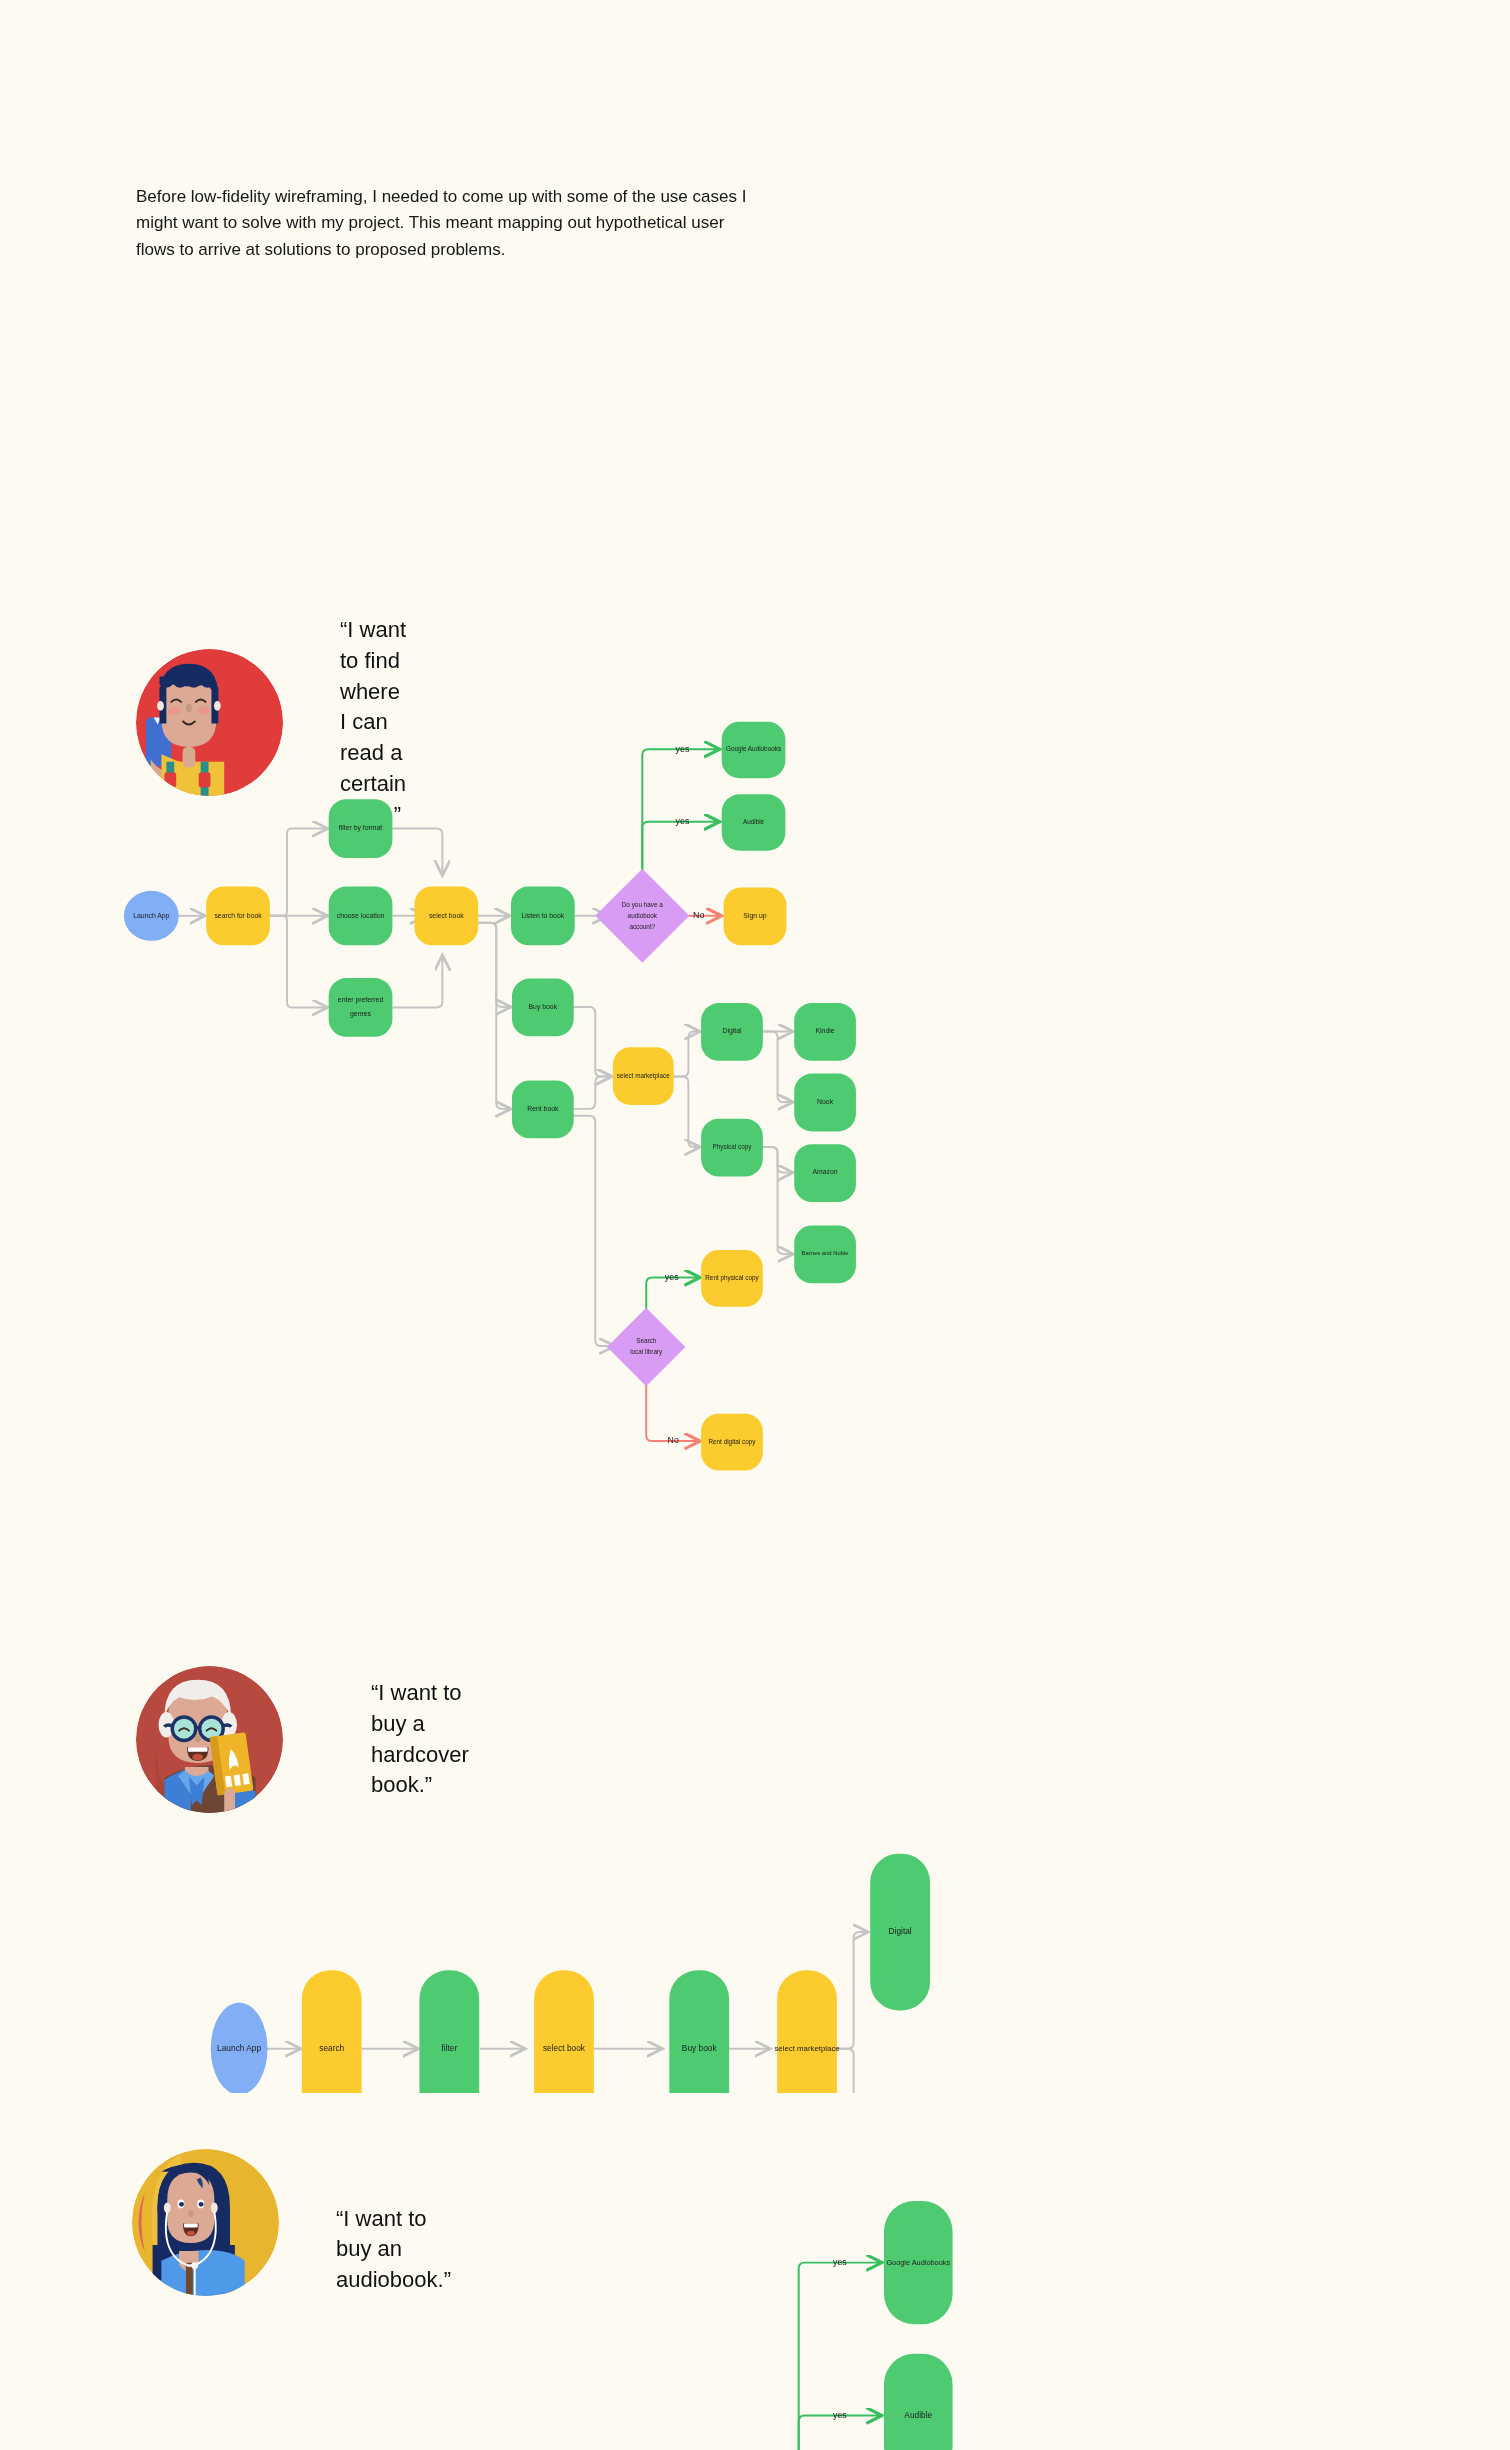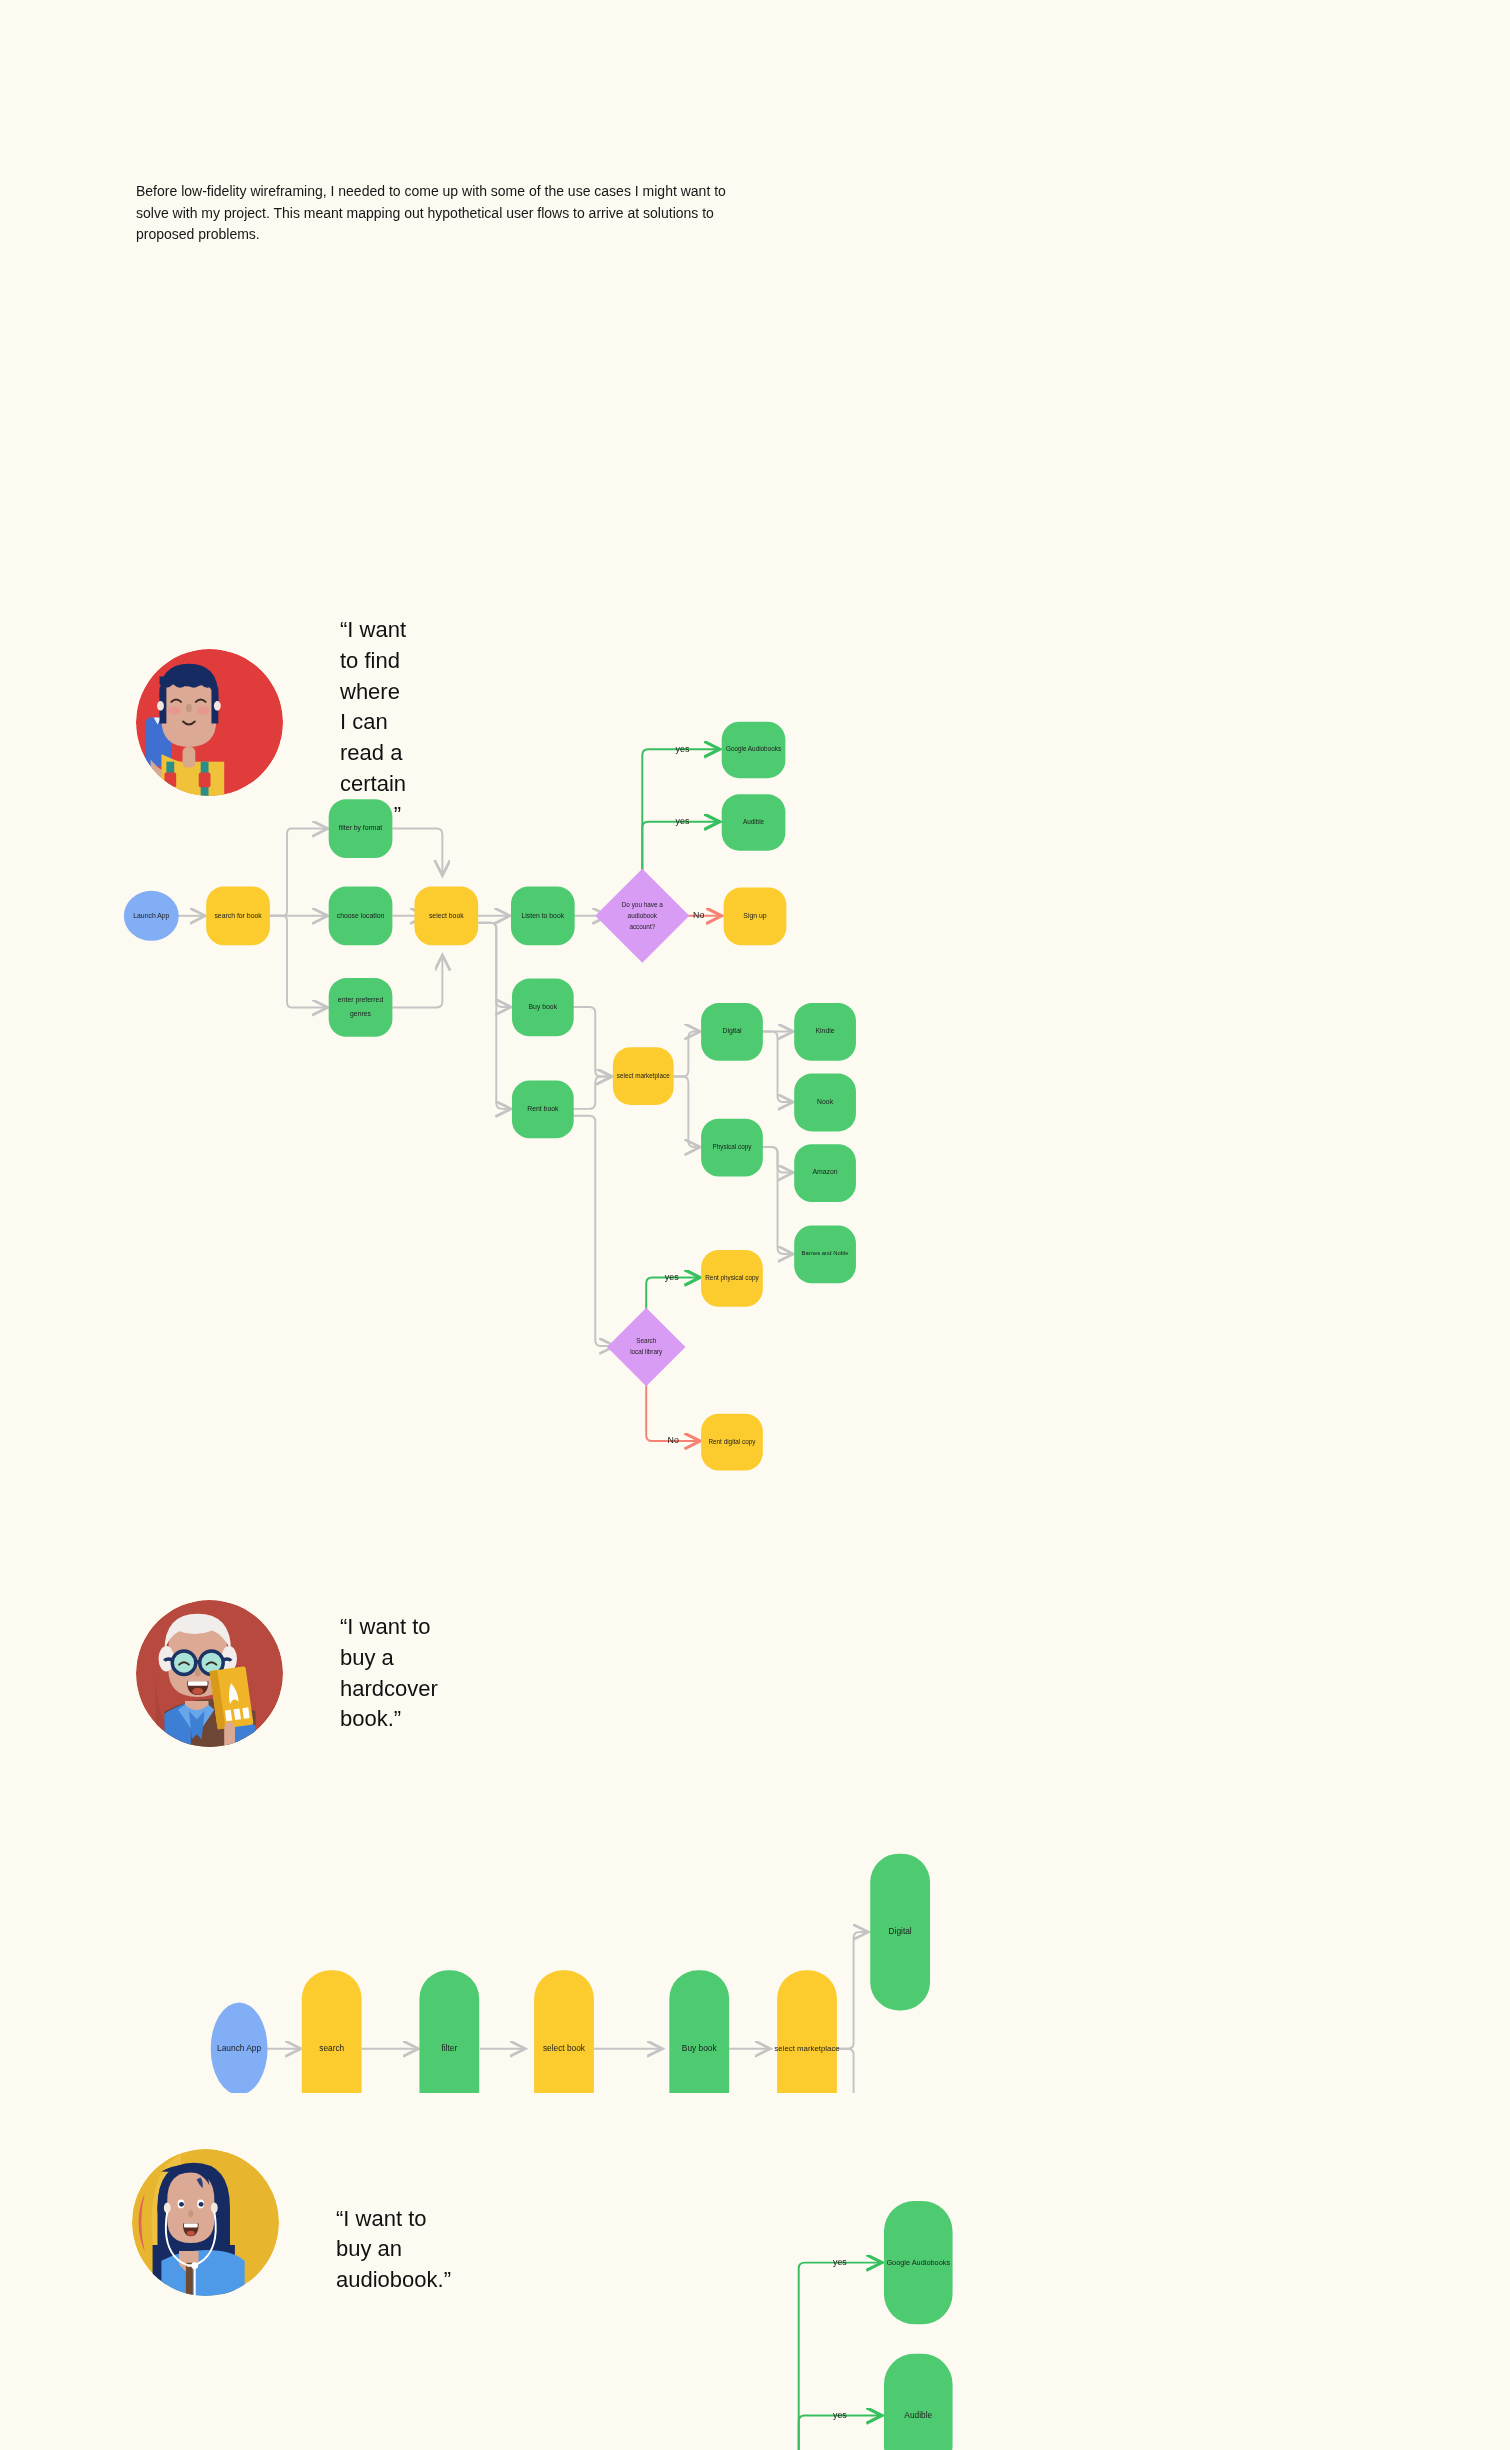--- a/index.html
+++ b/index.html
@@ -20,21 +20,21 @@
   #header { position: absolute; left: 136px; top: 167px; width: 637px; }
   #page-title {
     font-size: 53px;
     font-weight: bold;
     letter-spacing: -1px;
     margin: 0 0 0 0;
     line-height: 1.05;
     color: #111111;
   }
   #page-intro {
-    font-size: 14px;
+    font-size: 17px;
     line-height: 1.55;
     width: 622px;
     color: #171717;
   }
 
   
   .flow-section { position: absolute; left: 0; top: 0; }
   .persona { position: absolute; display: flex; align-items: center; }
   .avatar {
     width: 147px; height: 147px;
@@ -264,21 +264,21 @@
         <g>
           <rect x="1190" y="1434" width="126" height="116" rx="36" fill="#FCCC2F"></rect>
           <text class="node-label" x="1253" y="1492" font-size="13">Rent digital copy</text>
         </g>
       </g>
     </svg>
   </div>
 </div>
 
 <div class="flow-section">
-  <div class="persona" style="left:136px; top:1600px;">
+  <div class="persona" style="left:136px; top:1666px;gap:31px;">
     <div class="avatar">
       <svg viewBox="0 0 300 300" xmlns="http://www.w3.org/2000/svg">
         <circle cx="150" cy="150" r="150" fill="#B8493F"></circle>
         <path d="M40 150 q0 110 60 150 l-60 0 z" fill="#A03F37" opacity="0.55"></path>
         <g>
           <path d="M58 228 q44 -26 96 -26 q52 0 90 26 l0 72 l-186 0 z" fill="#6D4635"></path>
           <path d="M58 232 q28 -18 54 -24 l0 92 l-54 0 z" fill="#3E7FD6"></path>
           <path d="M192 232 q28 10 52 24 l0 44 l-52 0 z" fill="#3E7FD6"></path>
           <path d="M100 206 l48 0 l0 30 l-24 22 l-24 -22 z" fill="#DCA994"></path>
           <path d="M100 214 q24 22 48 0 l12 10 l-26 38 l-22 0 l-26 -38 z" fill="#67A6EA"></path>

